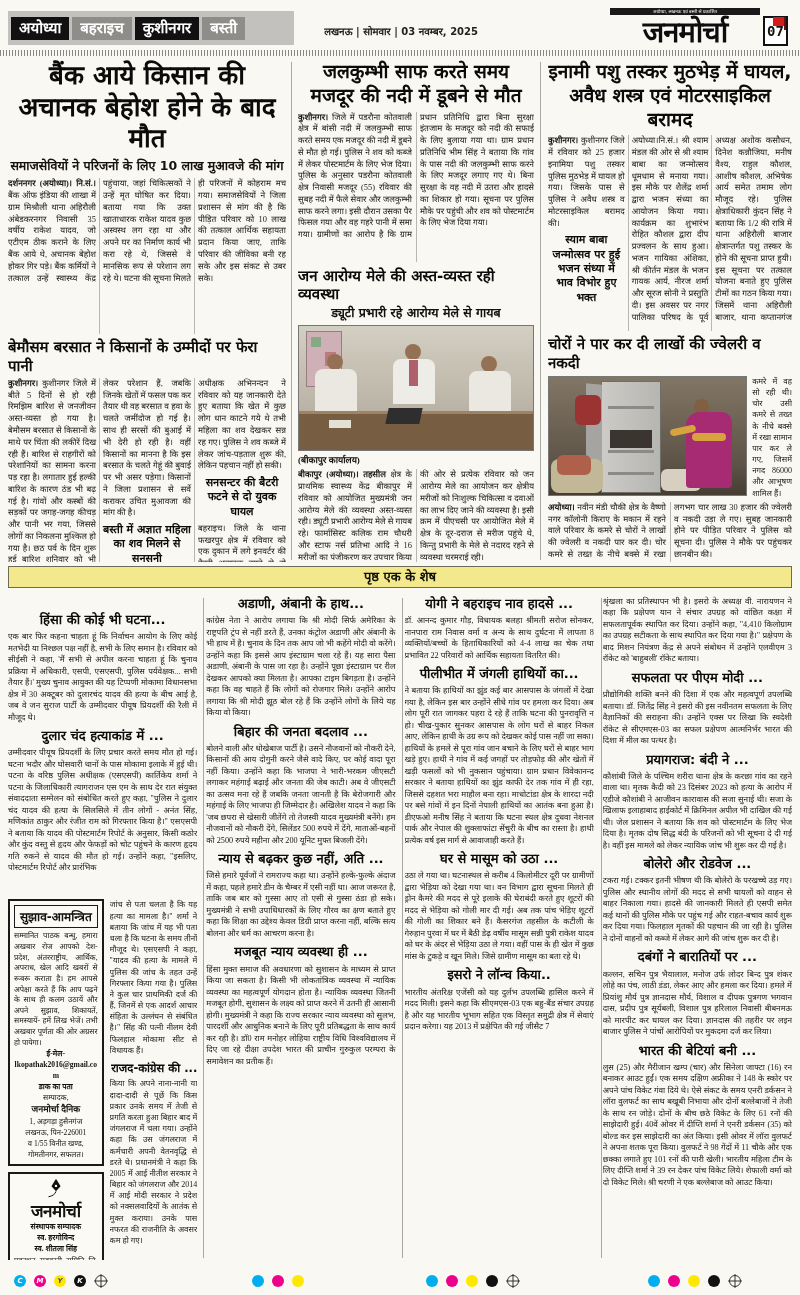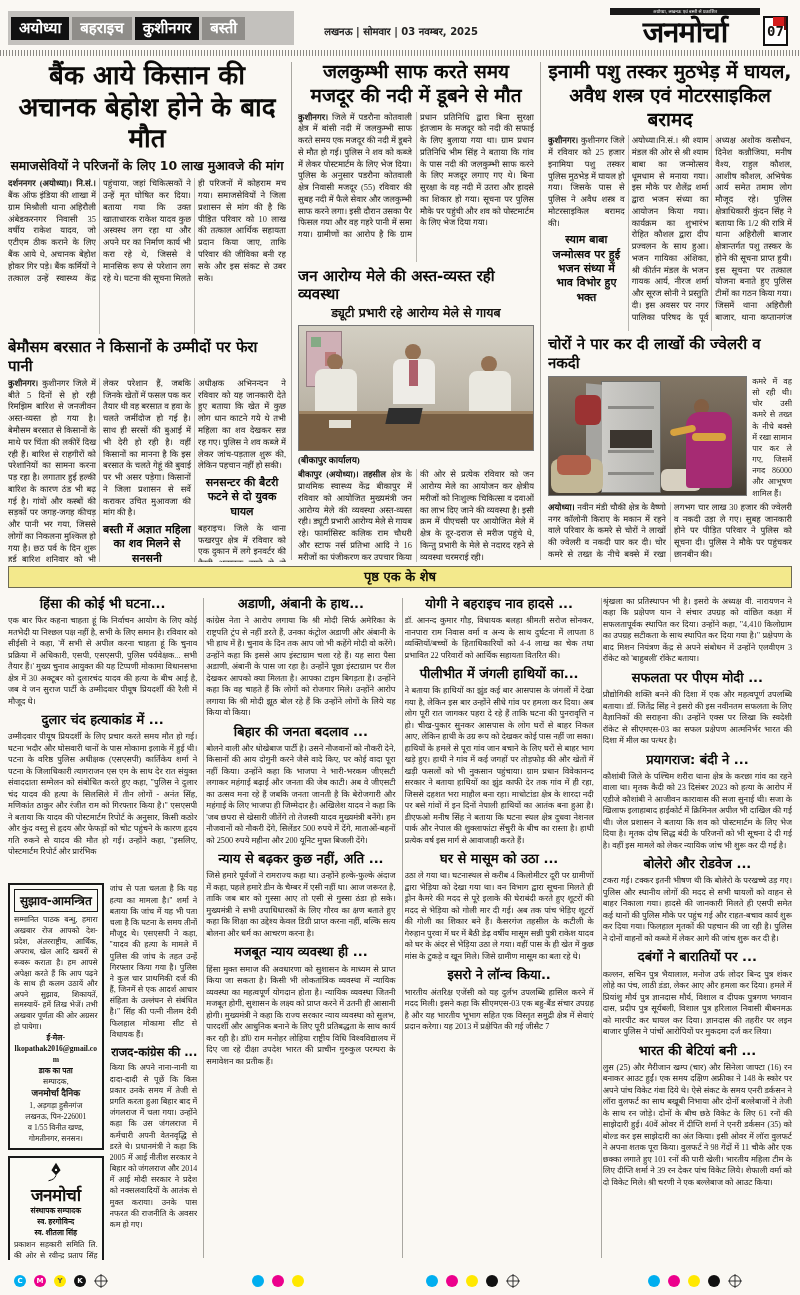--- a/index.html
+++ b/index.html
@@ -80,21 +80,21 @@
   .split .sr{width:88px;overflow:hidden;height:358px;}
   .boxed{border:2px solid #1a1a1a;padding:4px;box-sizing:border-box;background:#fbfaf5;}
   .sugg-title{font-family:"DejaVu Sans",sans-serif;font-weight:900;font-size:12px;text-align:center;border:1.5px solid #1a1a1a;padding:2px 0;margin-bottom:3px;}
   .tiny{font-size:7.6px;line-height:1.4;text-align:justify;}
   .tinyc{font-size:7.6px;line-height:1.45;text-align:center;}
   .tinyb{font-weight:700;}
   .imprint{border:2px solid #1a1a1a;padding:4px;box-sizing:border-box;margin-top:6px;background:#fbfaf5;text-align:center;}
   .imprint .logo{font-family:"DejaVu Sans",sans-serif;font-weight:900;font-size:17px;line-height:1.1;letter-spacing:-0.5px;}
   .nib{width:20px;height:20px;margin:0 auto;}
   
-  .regrow{position:absolute;left:0;top:1268px;width:788px;height:20px;}
+  .regrow{position:absolute;left:0;top:1268px;width:788px;height:20px;font-style:italic;}
   .dot{display:inline-block;width:12px;height:12px;border-radius:50%;vertical-align:middle;margin-right:4px;text-align:center;font-family:"DejaVu Sans",sans-serif;font-weight:700;font-size:7px;line-height:12px;color:#fff;}
   .dot.c{background:#00aeef;}
   .dot.m{background:#ec008c;}
   .dot.y{background:#ffe800;color:#555;}
   .dot.k{background:#111;}
   .reggrp{position:absolute;top:3px;white-space:nowrap;}
   .cross{display:inline-block;vertical-align:middle;width:14px;height:14px;}
 </style>
 </head>
 <body>
@@ -216,38 +216,38 @@
 
   <div class="band">पृष्ठ एक के शेष</div>
 
   <div class="vr" style="left:203px;top:598px;height:660px;"></div>
   <div class="vr" style="left:402px;top:598px;height:660px;"></div>
   <div class="vr" style="left:601px;top:598px;height:660px;"></div>
 
   <div class="bott">
 
     <div class="bcol w1">
-      <div class="chd" style="margin-top:0;">हिंसा की कोई भी घटना...</div>
+      <div class="chd" style="margin-top:16px;">हिंसा की कोई भी घटना...</div>
       <div class="bbd">एक बार फिर कहना चाहता हूं कि निर्वाचन आयोग के लिए कोई मतभेदी या निश्छल पक्ष नहीं है, सभी के लिए समान है। रविवार को सीईसी ने कहा, 'मैं सभी से अपील करना चाहता हूं कि चुनाव प्रक्रिया में अधिकारी, एसपी, एसएसपी, पुलिस पर्यवेक्षक... सभी तैयार हैं।' मुख्य चुनाव आयुक्त की यह टिप्पणी मोकामा विधानसभा क्षेत्र में 30 अक्टूबर को दुलारचंद यादव की हत्या के बीच आई है, जब वे जन सुराज पार्टी के उम्मीदवार पीयूष प्रियदर्शी की रैली में मौजूद थे।</div>
       <div class="chd">दुलार चंद हत्याकांड में ...</div>
       <div class="bbd" style="height:148px;overflow:hidden;">उम्मीदवार पीयूष प्रियदर्शी के लिए प्रचार करते समय मौत हो गई। घटना भदौर और घोसवारी थानों के पास मोकामा इलाके में हुई थी। पटना के वरिष्ठ पुलिस अधीक्षक (एसएसपी) कार्तिकेय शर्मा ने पटना के जिलाधिकारी त्यागराजन एस एम के साथ देर रात संयुक्त संवाददाता सम्मेलन को संबोधित करते हुए कहा, "पुलिस ने दुलार चंद यादव की हत्या के सिलसिले में तीन लोगों - अनंत सिंह, मणिकांत ठाकुर और रंजीत राम को गिरफ्तार किया है।" एसएसपी ने बताया कि यादव की पोस्टमार्टम रिपोर्ट के अनुसार, किसी कठोर और कुंद वस्तु से हृदय और फेफड़ों को चोट पहुंचने के कारण हृदय गति रुकने से यादव की मौत हो गई। उन्होंने कहा, "इसलिए, पोस्टमार्टम रिपोर्ट और प्रारंभिक</div>
       <div class="split">
         <div class="sl">
           <div class="boxed">
             <div class="sugg-title">सुझाव-आमन्त्रित</div>
             <div class="tiny">सम्मानित पाठक बन्धु, हमारा अखबार रोज आपको देश-प्रदेश, अंतरराष्ट्रीय, आर्थिक, अपराध, खेल आदि खबरों से रूबरू कराता है। हम आपसे अपेक्षा करते हैं कि आप पढ़ने के साथ ही कलम उठायें और अपने सुझाव, शिकायतें, समस्यायें- हमें लिख भेजें। तभी अखबार पूर्णता की ओर अग्रसर हो पायेगा।</div>
             <div class="tinyc tinyb">ई-मेल-</div>
             <div class="tinyc tinyb" style="word-break:break-all;">lkopathak2016@gmail.com</div>
             <div class="tinyc tinyb">डाक का पता</div>
             <div class="tinyc">सम्पादक,</div>
             <div class="tinyc tinyb" style="font-size:9px;">जनमोर्चा दैनिक</div>
             <div class="tinyc">1, अड़गड़ा हुसैनगंज</div>
             <div class="tinyc">लखनऊ, पिन-226001</div>
             <div class="tinyc">व 1/55 विनीत खण्ड,</div>
-            <div class="tinyc">गोमतीनगर, सनसन।</div>
+            <div class="tinyc">गोमतीनगर, सफलत।</div>
           </div>
           <div class="imprint">
             <svg class="nib" viewBox="0 0 24 24">
                 <path d="M12 1 L17.5 10 L12 16 L6.5 10 Z" fill="#111"></path>
                 <circle cx="12" cy="9.5" r="1.4" fill="#fbfaf5"></circle>
                 <path d="M12 16 C 11 19.5, 8 21.5, 3 22.5" stroke="#111" stroke-width="1.2" fill="none"></path>
               </svg>
             <div class="logo">जनमोर्चा</div>
             <div class="tinyc tinyb">संस्थापक सम्पादक</div>
             <div class="tinyc tinyb">स्व. हरगोविन्द</div>

